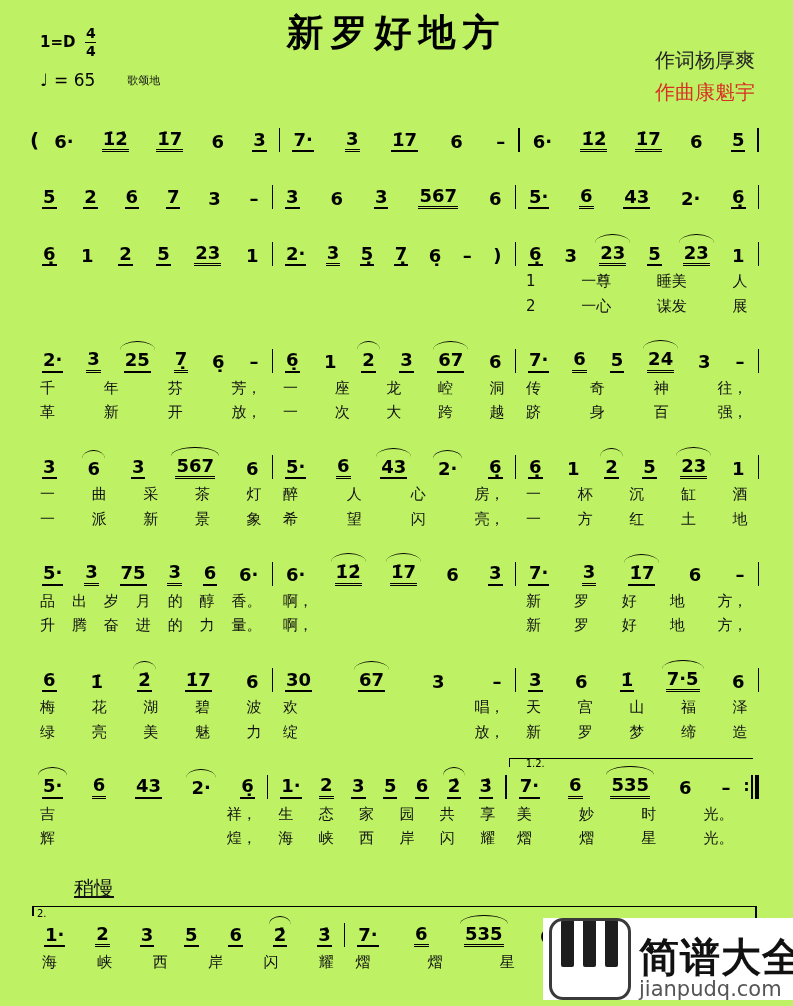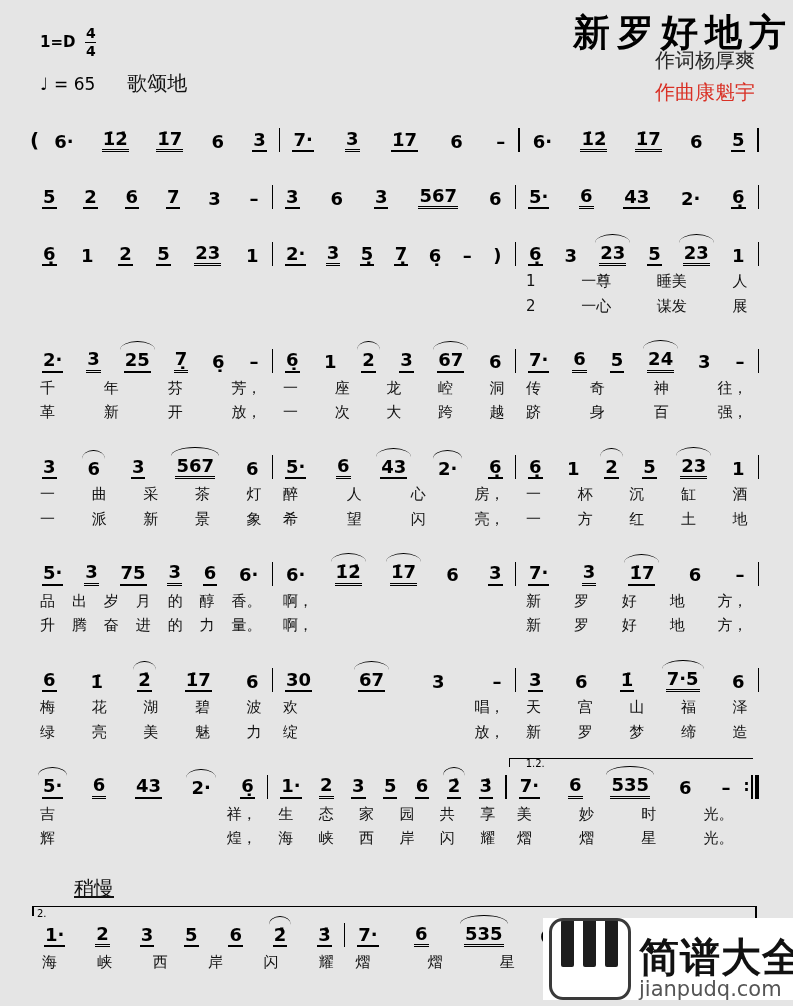--- a/index.html
+++ b/index.html
@@ -1,29 +1,29 @@
 <!DOCTYPE html>
 <html><head>
 <meta charset="utf-8">
 <style>
   html,body{margin:0;padding:0;background:#fff;}
   body{width:793px;height:1006px;font-family:"DejaVu Sans","Liberation Sans",sans-serif;color:#000;}
-  .page{position:relative;width:793px;height:1006px;overflow:hidden;background:#e5e5e5;}
+  .page{position:relative;width:793px;height:1006px;overflow:hidden;background:#bef264;}
 
   
   .header{position:relative;height:112px;}
   .hleft{position:absolute;left:40px;top:26px;font-size:15px;font-weight:bold;}
   .keyrow{display:flex;align-items:center;gap:10px;}
   .meter{display:inline-flex;flex-direction:column;align-items:center;font-size:14px;line-height:1.05;}
   .meter .fr{width:11px;height:1px;background:#000;margin:1px 0;}
   .temporow{margin-top:12px;display:flex;align-items:center;gap:6px;font-weight:normal;}
   .qn{font-size:17px;}
   .tempoval{font-size:17px;}
-  .expr{margin-left:26px;font-size:20px;color:#111;}
-  .title{margin:0;position:absolute;left:0;right:0;top:8px;text-align:right;
+  .expr{margin-left:26px;font-size:11px;color:#111;}
+  .title{margin:0;position:absolute;left:0;right:0;top:8px;text-align:center;
          font-size:37px;font-weight:bold;letter-spacing:7px;}
   .credits{position:absolute;right:38px;top:44px;font-size:20px;line-height:1.6;}
 
   
   .score{padding:10px 34px 0 30px;}
   .system{display:flex;align-items:flex-start;margin-bottom:27px;}
   .pre{font-size:20px;font-weight:bold;margin-top:6px;margin-right:2px;}
   .measure{flex:1;display:flex;flex-direction:column;padding:0 10px;position:relative;}
   .notes{display:flex;justify-content:space-between;align-items:flex-end;height:30px;padding:0 2px;}
   .tk{position:relative;font-weight:bold;font-size:18px;line-height:1.12;padding:0 1px;white-space:nowrap;}

